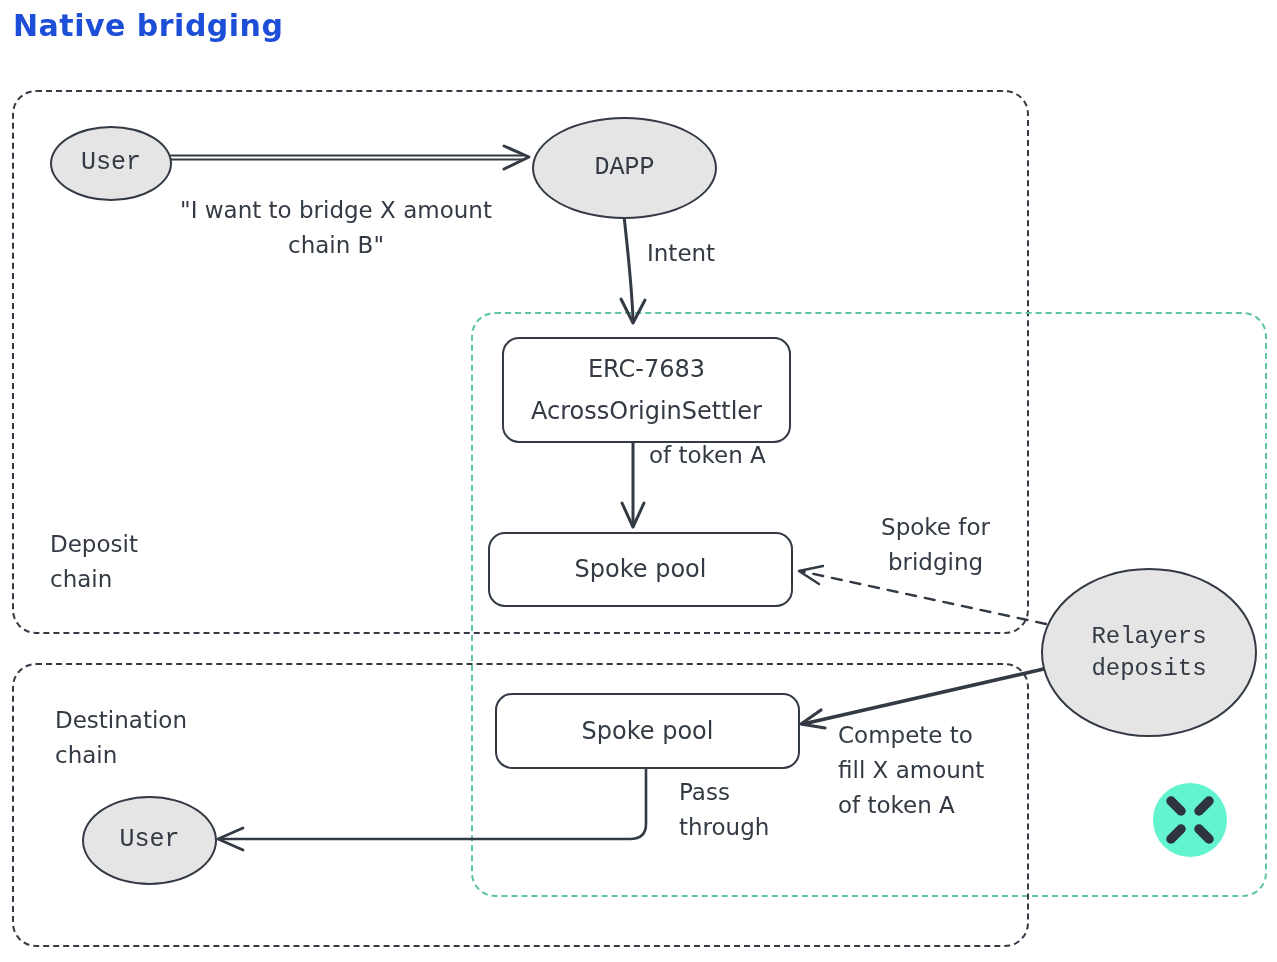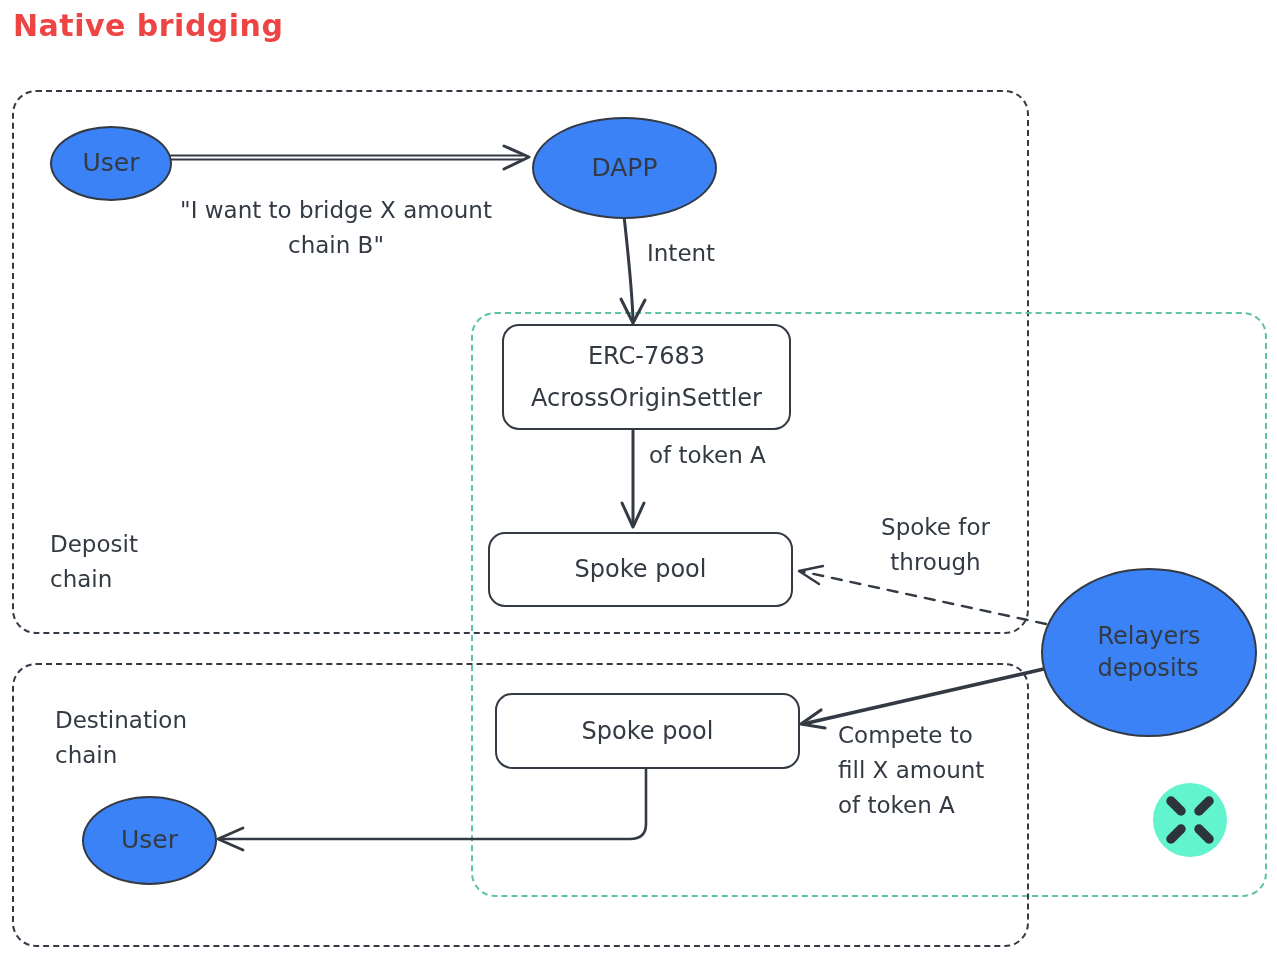--- a/index.html
+++ b/index.html
@@ -11,42 +11,43 @@
     font-family: "DejaVu Sans", sans-serif;
     color: #333a43;
     overflow: hidden;
   }
   .title {
     position: absolute;
     left: 13px; top: 8px;
     font-size: 30px;
     font-weight: 600;
     letter-spacing: 0.5px;
-    color: #ef4444;
+    color: #1d4ed8;
   }
   .region {
     position: absolute;
     border-radius: 24px;
     background: transparent;
   }
   .region.ink-dashed { border: 2.6px dashed #333a43; }
   .region.teal-dashed { border: 2.2px dashed #5fc4a5; }
 
   .ellipse {
     position: absolute;
     border: 2.6px solid #333a43;
     border-radius: 50%;
-    background: #3b82f6;
+    background: #e5e5e5;
     display: flex;
     align-items: center;
     justify-content: center;
     text-align: left;
     font-size: 25px;
     line-height: 1.3;
     z-index: 3;
+    font-family: Liberation Mono, monospace;
   }
   .box {
     position: absolute;
     border: 2.6px solid #333a43;
     border-radius: 17px;
     background: #ffffff;
     display: flex;
     flex-direction: column;
     align-items: center;
     justify-content: center;
@@ -135,21 +136,21 @@
   <div class="ellipse" style="left:1041px; top:568px; width:212px; height:165px; font-size:24px;">
     <span>
       <span style="display:block">Relayers</span>
       <span style="display:block">deposits</span>
     </span>
   </div>
   <div class="ellipse" style="left:82px; top:796px; width:131px; height:85px;">
     <span>User</span>
   </div>
 
-  <div class="box" style="left:502px; top:324px; width:285px; height:102px;gap:7px;">
+  <div class="box" style="left:502px; top:337px; width:285px; height:102px;gap:7px;">
     <span>ERC-7683</span>
     <span>AcrossOriginSettler</span>
   </div>
   <div class="box" style="left:488px; top:532px; width:301px; height:71px;">
     <span>Spoke pool</span>
   </div>
   <div class="box" style="left:495px; top:693px; width:301px; height:72px;">
     <span>Spoke pool</span>
   </div>
 
@@ -159,33 +160,37 @@
   </div>
 
   <div class="note" style="left:647px; top:236px;">Intent</div>
 
   <div class="note" style="left:649px; top:438px;">
     <div>of token A</div>
   </div>
 
   <div class="note" style="left:858px; top:510px; width:155px; text-align:center;">
     <div>Spoke for</div>
-    <div>through</div>
+    <div>bridging</div>
   </div>
 
   <div class="note" style="left:50px; top:527px;">
     <div>Deposit</div>
     <div>chain</div>
   </div>
 
   <div class="note" style="left:55px; top:703px;">
     <div>Destination</div>
     <div>chain</div>
   </div>
 
   <div class="note" style="left:838px; top:718px; width:174px; text-align:left;">
     <div>Compete to</div>
     <div>fill X amount</div>
     <div>of token A</div>
   </div>
 
+  <div class="note" style="left:679px; top:775px;">
+    <div>Pass</div>
+    <div>through</div>
+  </div>
 
 </div>
 
 </body></html>

